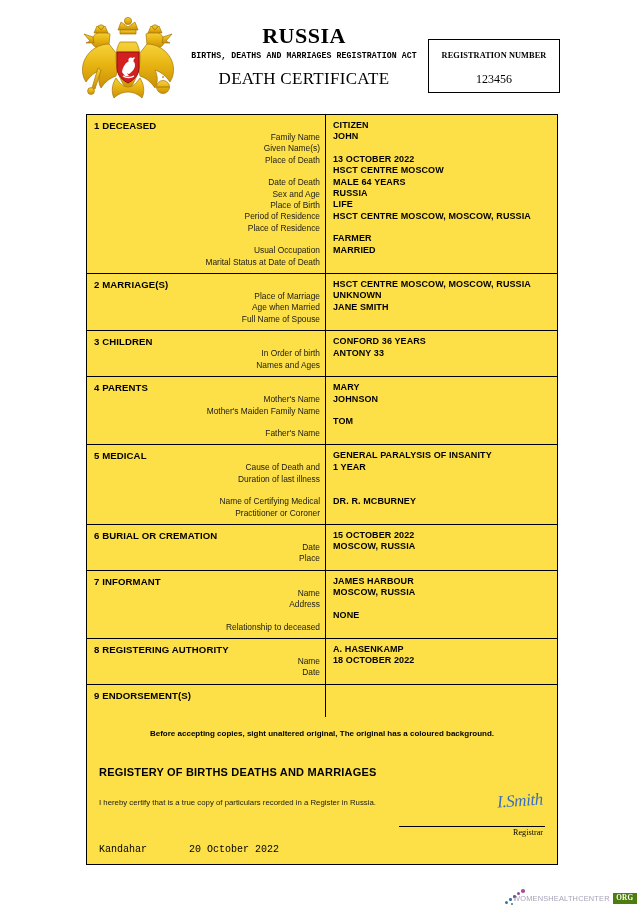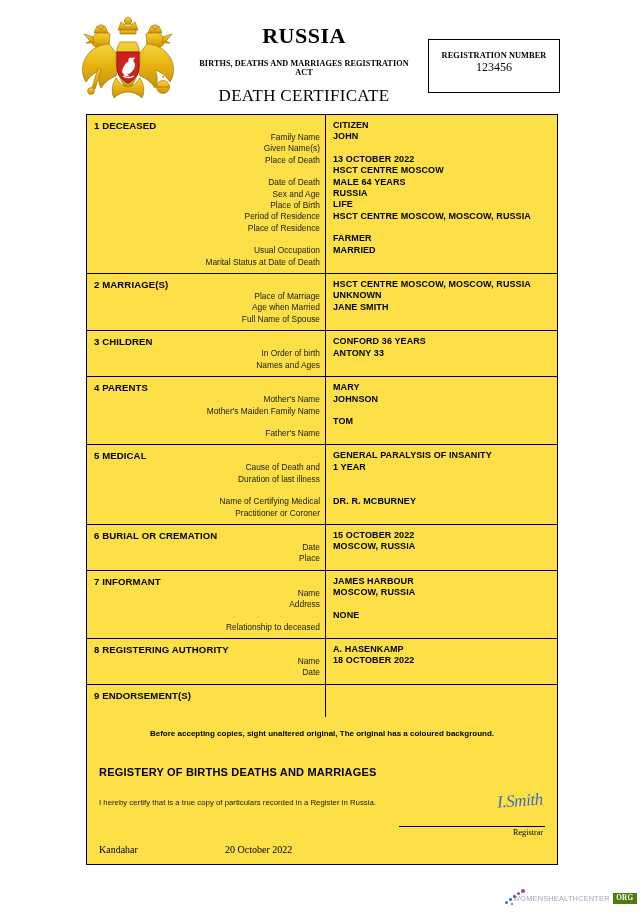--- a/index.html
+++ b/index.html
@@ -35,25 +35,25 @@
   }
   .doc-country {
     font-family: "Liberation Serif", serif;
     font-weight: bold;
     font-size: 22px;
     letter-spacing: 0.5px;
     color: #000;
     line-height: 1.1;
   }
   .doc-act {
-    font-family: Liberation Serif, serif;
+    font-family: Liberation Mono, monospace;
     font-weight: bold;
     font-size: 8.2px;
     color: #000;
-    margin-top: 11px;
+    margin-top: 3px;
     letter-spacing: 0.1px;
   }
   .doc-type {
     font-family: "Liberation Serif", serif;
     font-weight: normal;
     font-size: 17px;
     color: #000;
     margin-top: 9px;
     letter-spacing: 0.3px;
   }
@@ -68,20 +68,21 @@
   .regbox-label {
     font-family: "Liberation Serif", serif;
     font-weight: bold;
     font-size: 8.3px;
     margin-top: 11px;
     letter-spacing: 0.1px;
   }
   .regbox-value {
     font-family: "Liberation Serif", serif;
     font-size: 12px;
+    margin-top: 12px;
   }
 
   
   .cert {
     position: absolute;
     left: 86px; top: 114px;
     width: 472px;
     border: 1.4px solid #000;
     background: #fde047;
   }
@@ -192,24 +193,23 @@
     position: absolute;
     right: 2px; top: 31px;
     font-family: "Liberation Serif", serif;
     font-size: 8.2px;
     color: #000;
     padding-left: 12px;
   }
   .place-row {
     display: flex;
     margin-top: 3px;
-    font-family: Liberation Serif, serif;
+    font-family: Liberation Mono, monospace;
     font-size: 10px;
     color: #000;
-    gap: 36px;
   }
   .place-city { width: 90px; }
 
   
   .watermark {
     position: absolute;
     left: 505px; top: 886px;
     width: 132px; height: 24px;
     display: flex;
     align-items: center;

